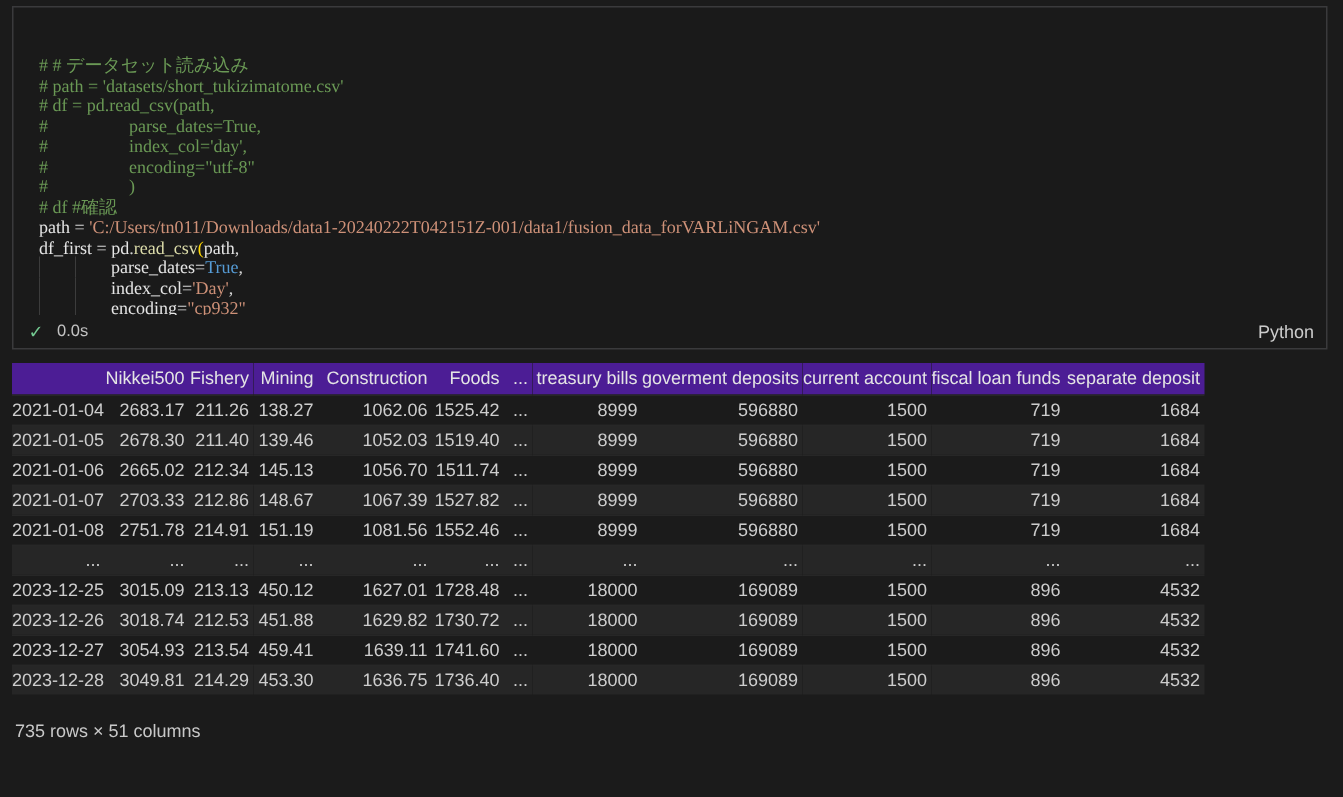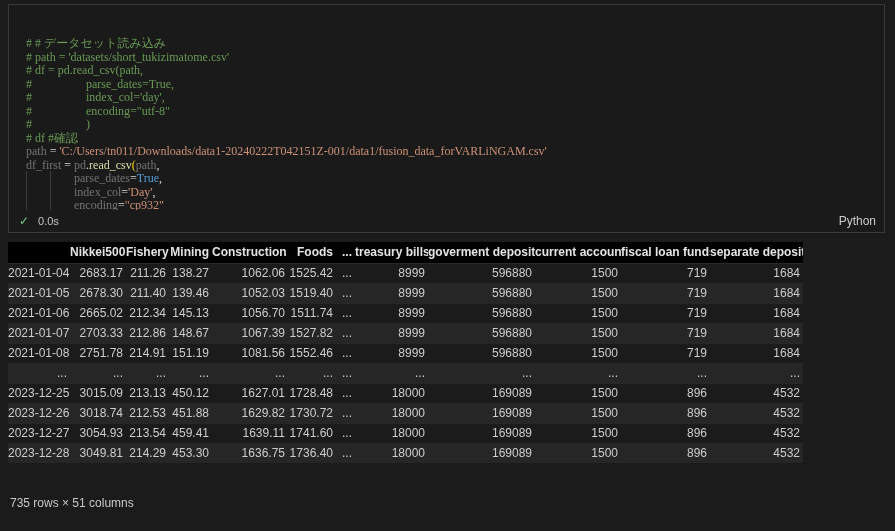--- a/index.html
+++ b/index.html
@@ -18,21 +18,21 @@
   }
   .code-area {
     flex:1; padding:5px 8px 0 17px;
     font-family:Liberation Serif, serif;
     font-size:12px; line-height:13.5px;
     white-space:pre; overflow:hidden;
   }
   .code-line { height:13.5px; }
   .tk-cm { color:#6a9955; }
   .tk-st { color:#ce9178;margin-top:23px; }
-  .tk-va { color:#737373;text-align:right; }
+  .tk-va { color:#e5e5e5;text-align:right; }
   .tk-kw { color:#569cd6; }
   .tk-fn { color:#dcdcaa; }
   .tk-br { color:#ffd700; }
   .tk-pl { color:#d4d4d4; }
   .tk-ind {
     background:repeating-linear-gradient(to right,#3c3c3c 0,#3c3c3c 1px,transparent 1px,transparent 4ch);
   }
 
   .cell-statusbar {
     height:22px; display:flex; align-items:center;
@@ -48,29 +48,29 @@
   table.dataframe {
     border-collapse:collapse; table-layout:fixed; width:795px;
     font-size:12px; color:#cdcdcd;
   }
   table.dataframe th, table.dataframe td {
     text-align:right; padding:0 3px 0 0;
     white-space:nowrap; overflow:hidden; height:20px;
     font-weight:normal;
   }
   table.dataframe thead th {
-    background:#000000; color:#e4e4e4; font-weight:bold; height:21px;
+    background:#4c1d95; color:#e4e4e4; font-weight:normal; height:21px;
   }
   table.dataframe thead tr.index-name-row th { border-top:1px solid #1c1c1c; }
   table.dataframe tbody tr { border-top:1px solid #272727; }
   table.dataframe tbody tr:nth-child(odd)  { background:transparent; }
   table.dataframe tbody tr:nth-child(even) { background:#262626; }
 
   .df-footer {
-    position:absolute; left:10px; top:496px;
+    position:absolute; left:10px; top:480px;
     font-size:12px; color:#c8c8c8;
   }
 </style>
 </head>
 <body>
 
 <div class="cell-frame">
   <div class="code-area">
     <div><div class="code-line"><span class="tk-cm"># # データセット読み込み</span></div><div class="code-line"><span class="tk-cm"># path = 'datasets/short_tukizimatome.csv'</span></div><div class="code-line"><span class="tk-cm"># df = pd.read_csv(path,</span></div><div class="code-line"><span class="tk-cm">#                  parse_dates=True,</span></div><div class="code-line"><span class="tk-cm">#                  index_col='day',</span></div><div class="code-line"><span class="tk-cm">#                  encoding="utf-8"</span></div><div class="code-line"><span class="tk-cm">#                  )</span></div><div class="code-line"><span class="tk-cm"># df #確認</span></div><div class="code-line"><span class="tk-va">path</span><span class="tk-pl"> = </span><span class="tk-st">'C:/Users/tn011/Downloads/data1-20240222T042151Z-001/data1/fusion_data_forVARLiNGAM.csv'</span></div><div class="code-line"><span class="tk-va">df_first</span><span class="tk-pl"> = </span><span class="tk-va">pd</span><span class="tk-pl">.</span><span class="tk-fn">read_csv</span><span class="tk-br">(</span><span class="tk-va">path</span><span class="tk-pl">,</span></div><div class="code-line"><span class="tk-ind">                </span><span class="tk-va">parse_dates</span><span class="tk-pl">=</span><span class="tk-kw">True</span><span class="tk-pl">,</span></div><div class="code-line"><span class="tk-ind">                </span><span class="tk-va">index_col</span><span class="tk-pl">=</span><span class="tk-st">'Day'</span><span class="tk-pl">,</span></div><div class="code-line"><span class="tk-ind">                </span><span class="tk-va">encoding</span><span class="tk-pl">=</span><span class="tk-st">"cp932"</span></div></div>
   </div>

